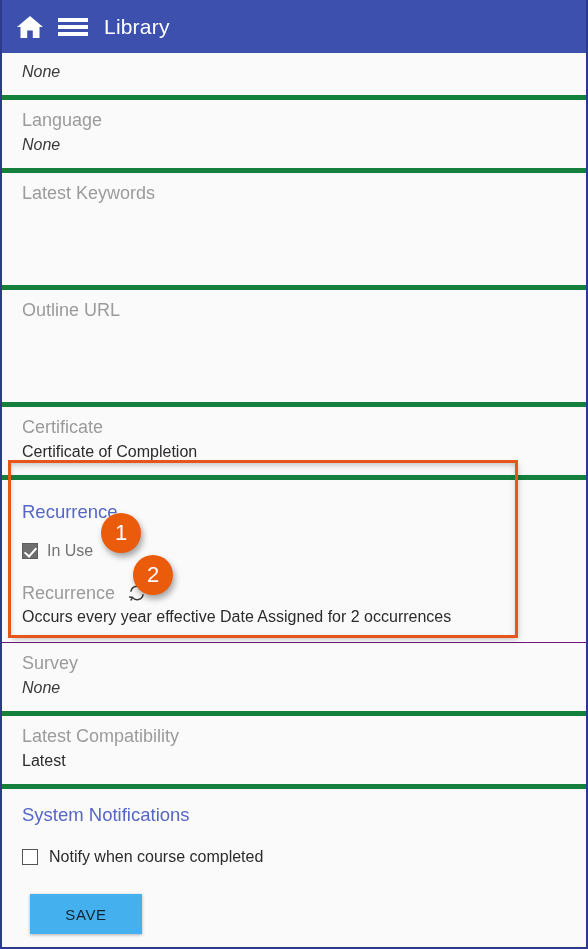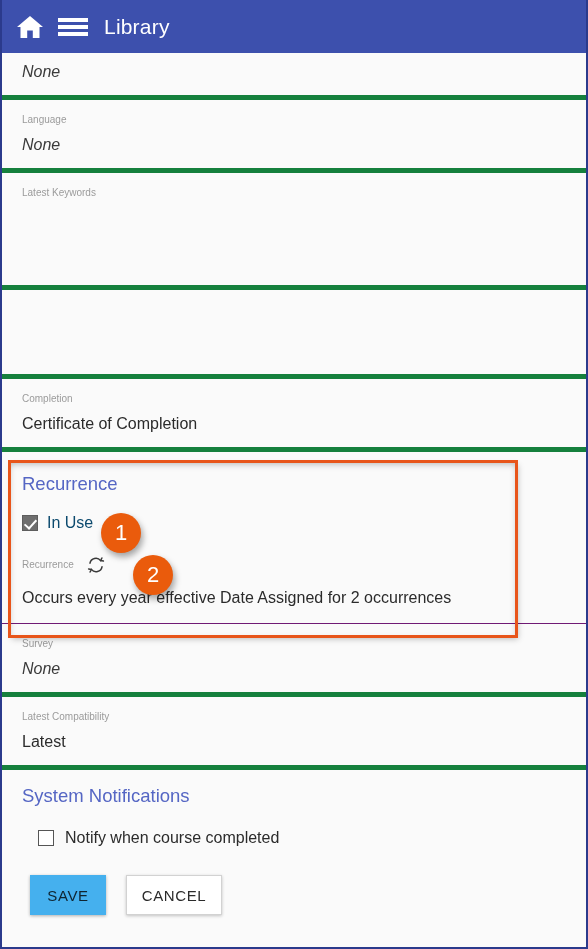--- a/index.html
+++ b/index.html
@@ -57,21 +57,21 @@
   }
 
   .field {
     padding: 0 20px;
     border-bottom: 5px solid #15803d;
     position: relative;
   }
   .field.no-rule { border-bottom: none; }
 
   .field-label {
-    font-size: 10px;
+    font-size: 18px;
     color: #9b9b9b;
     padding-top: 12px;
     line-height: 16px;
   }
   .field-value {
     font-size: 16px;
     color: #2b2b2b;
     line-height: 22px;
     padding-top: 6px;
     padding-bottom: 12px;
@@ -143,38 +143,38 @@
     border: solid #ffffff;
     border-width: 0 2px 2px 0;
     transform: rotate(42deg);
   }
   .cb.unchecked {
     background: #ffffff;
     border: 1.6px solid #555555;
   }
   .cb-label {
     font-size: 16px;
-    color: #0c4a6e;
+    color: #737373;
     line-height: 20px;
   }
 
   .recurrence-sub {
     display: flex;
     align-items: center;
     gap: 12px;
     margin-top: 22px;
   }
   .recurrence-sub .field-label { padding-top: 0; }
   .icon-recur { width: 20px; height: 20px; display: block; }
 
   .recurrence-text {
     font-size: 16px;
     color: #2b2b2b;
     line-height: 22px;
-    margin-top: 12px;
+    margin-top: 3px;
   }
 
   
   .badge {
     position: absolute;
     width: 40px; height: 40px;
     border-radius: 50%;
     background: #ea5b0c;
     color: #ffffff;
     font-size: 22px;
@@ -189,21 +189,20 @@
   #badge-1 { left: 99px; top: 513px; }
   #badge-2 { left: 131px; top: 555px; }
 
   
   .notify-row {
     display: flex;
     align-items: center;
     gap: 11px;
     padding: 0 20px;
     margin-top: 21px;
-    margin-left: 16px;
   }
   .notify-label {
     font-size: 16px;
     color: #2b2b2b;
   }
 
   
   .button-row {
     display: flex;
     gap: 20px;
@@ -217,21 +216,21 @@
     border: none;
     cursor: pointer;
     height: 40px;
     display: flex;
     align-items: center;
     justify-content: center;
   }
   .btn-save {
     background: #45b0ee;
     color: #0f2430;
-    width: 76px;
+    width: 112px;
     box-shadow: 0 1px 3px rgba(0,0,0,0.3);
   }
   .btn-cancel {
     background: #ffffff;
     color: #2b2b2b;
     width: 96px;
     border: 1px solid #d2d2d2;
     box-shadow: 0 1px 3px rgba(0,0,0,0.22);
   }
 </style>
@@ -264,25 +263,26 @@
       <div class="field-label">Language</div>
       <div class="field-value none">None</div>
     </div>
 
     <div class="field">
       <div class="field-label">Latest Keywords</div>
       <div class="field-value empty-tall"></div>
     </div>
 
     <div class="field">
+      <div class="field-label">Outline URL</div>
       <div class="field-value empty-tall"></div>
     </div>
 
     <div class="field">
-      <div class="field-label">Completion</div>
+      <div class="field-label">Certificate</div>
       <div class="field-value">Certificate of Completion</div>
     </div>
 
     <div class="recurrence-block">
       <div class="section-heading">Recurrence</div>
 
       <div class="checkbox-row">
         <span class="cb checked"></span>
         <span class="cb-label">In Use</span>
       </div>
@@ -316,21 +316,20 @@
       <div class="section-heading">System Notifications</div>
     </div>
 
     <div class="notify-row">
       <span class="cb unchecked"></span>
       <span class="notify-label">Notify when course completed</span>
     </div>
 
     <div class="button-row">
       <button class="btn btn-save">SAVE</button>
-      <button class="btn btn-cancel">CANCEL</button>
     </div>
 
   </div>
 
   <div class="highlight-box"></div>
   <div class="badge" id="badge-1">1</div>
   <div class="badge" id="badge-2">2</div>
 
 </div>
 

